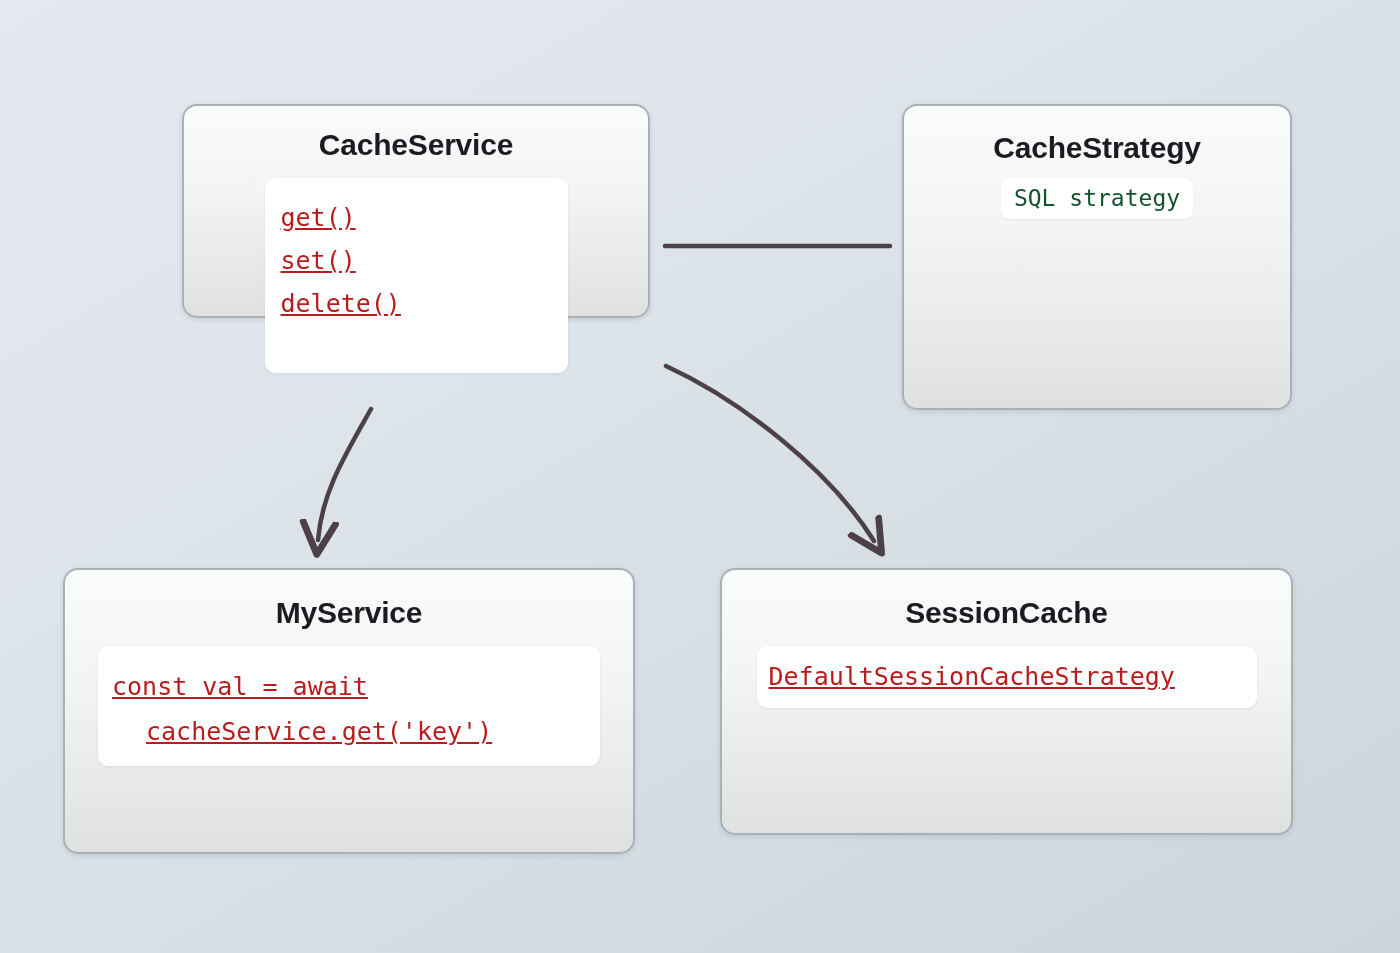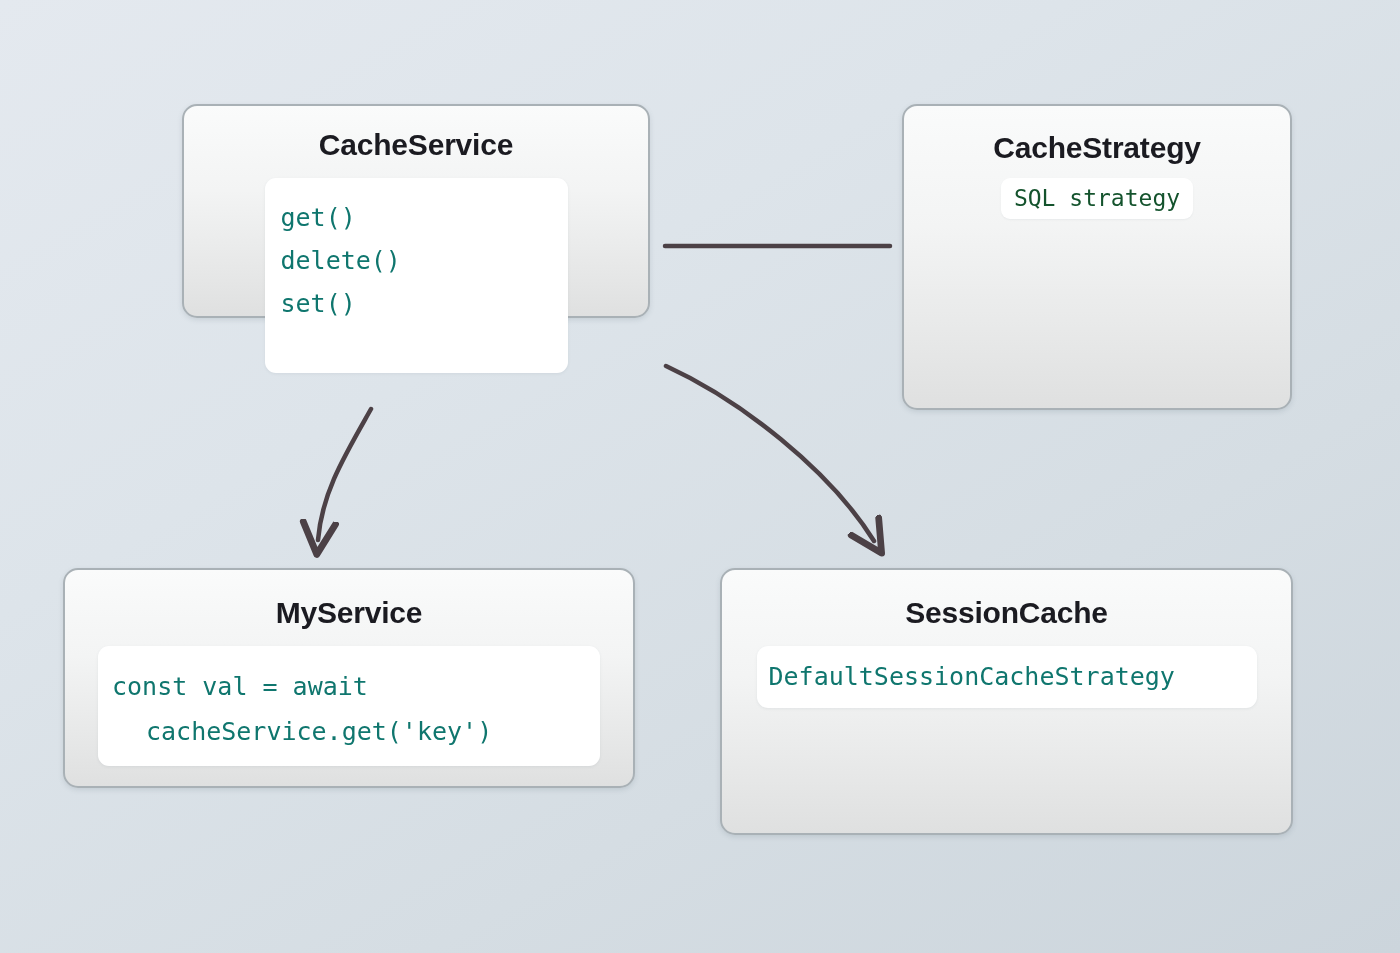--- a/index.html
+++ b/index.html
@@ -41,22 +41,23 @@
     font-weight: bold;
     color: #1b1b21;
     letter-spacing: -0.2px;
     line-height: 1.1;
   }
   .code-box {
     background: #ffffff;
     border-radius: 11px;
     box-shadow: 0 1px 3px rgba(100,115,130,0.10);
     font-family: "DejaVu Sans Mono", "Liberation Mono", monospace;
-    color: #0f766e;
+    color: #b91c1c;
     text-align: left;
+    text-decoration: underline;
   }
   .chip {
     display: inline-block;
     background: #ffffff;
     border-radius: 9px;
     font-family: "DejaVu Sans Mono", "Liberation Mono", monospace;
     color: #14532d;
     font-size: 23px;
     line-height: 1.0;
     padding: 9px 13px;
@@ -75,21 +76,21 @@
     padding: 18px 0 0 16px;
     font-size: 25px;
     line-height: 43px;
   }
 
   #card-cache-strategy { left: 902px; top: 104px; width: 390px; height: 306px; }
   #card-cache-strategy .card-title { margin-top: 25px; }
   #card-cache-strategy .chip-list { margin-top: 14px; }
   #card-cache-strategy .chip-list .chip-row { margin-bottom: 11px; }
 
-  #card-my-service { left: 63px; top: 568px; width: 572px; height: 220px; }
+  #card-my-service { left: 63px; top: 568px; width: 572px; height: 286px; }
   #card-my-service .card-title { margin-top: 26px; }
   #card-my-service .code-box {
     margin: 17px auto 16px auto;
     width: 502px;
     height: 120px;
     box-sizing: border-box;
     padding: 18px 0 0 14px;
     font-size: 25px;
     line-height: 45px;
   }
@@ -124,22 +125,22 @@
 
     <path d="M371,409 C345,455 322,492 318,540" fill="none" stroke="#4c4146" stroke-width="4.5" stroke-linecap="round" marker-end="url(#arrowhead)" transform="rotate(0)"></path>
 
     <path d="M666,366 C740,400 829,469 874,541" fill="none" stroke="#4c4146" stroke-width="4.5" stroke-linecap="round" marker-end="url(#arrowhead)"></path>
   </svg>
 
   <div class="card" id="card-cache-service">
     <div class="card-title">CacheService</div>
     <div class="code-box">
       <div>get()</div>
+      <div>set()</div>
       <div>delete()</div>
-      <div>set()</div>
     </div>
   </div>
 
   <div class="card" id="card-cache-strategy">
     <div class="card-title">CacheStrategy</div>
     <div class="chip-list">
       <div class="chip-row">
         <span class="chip">SQL strategy</span>
       </div>
     </div>

